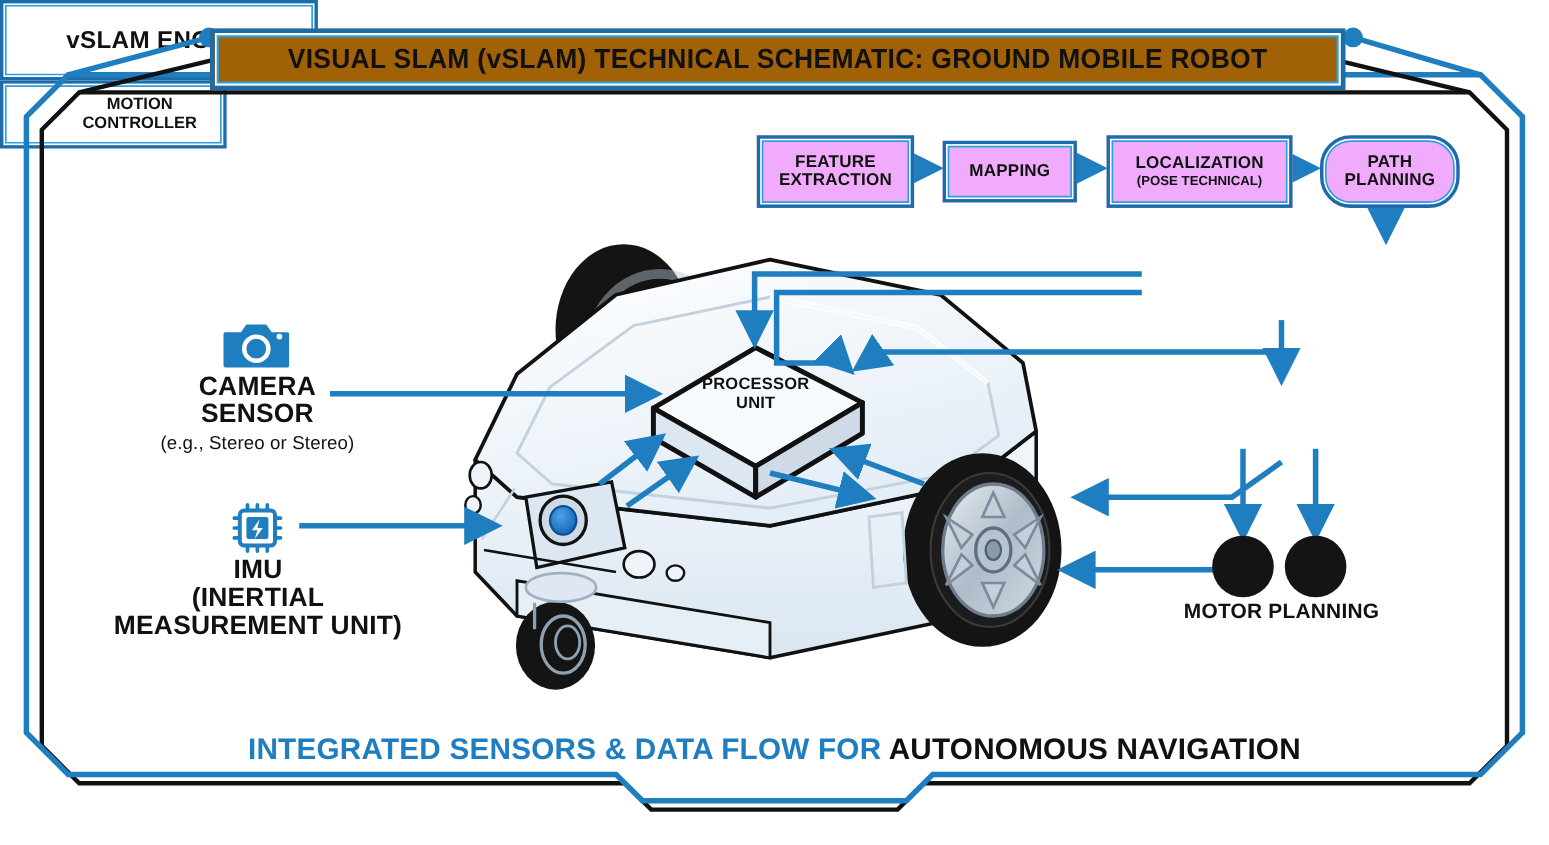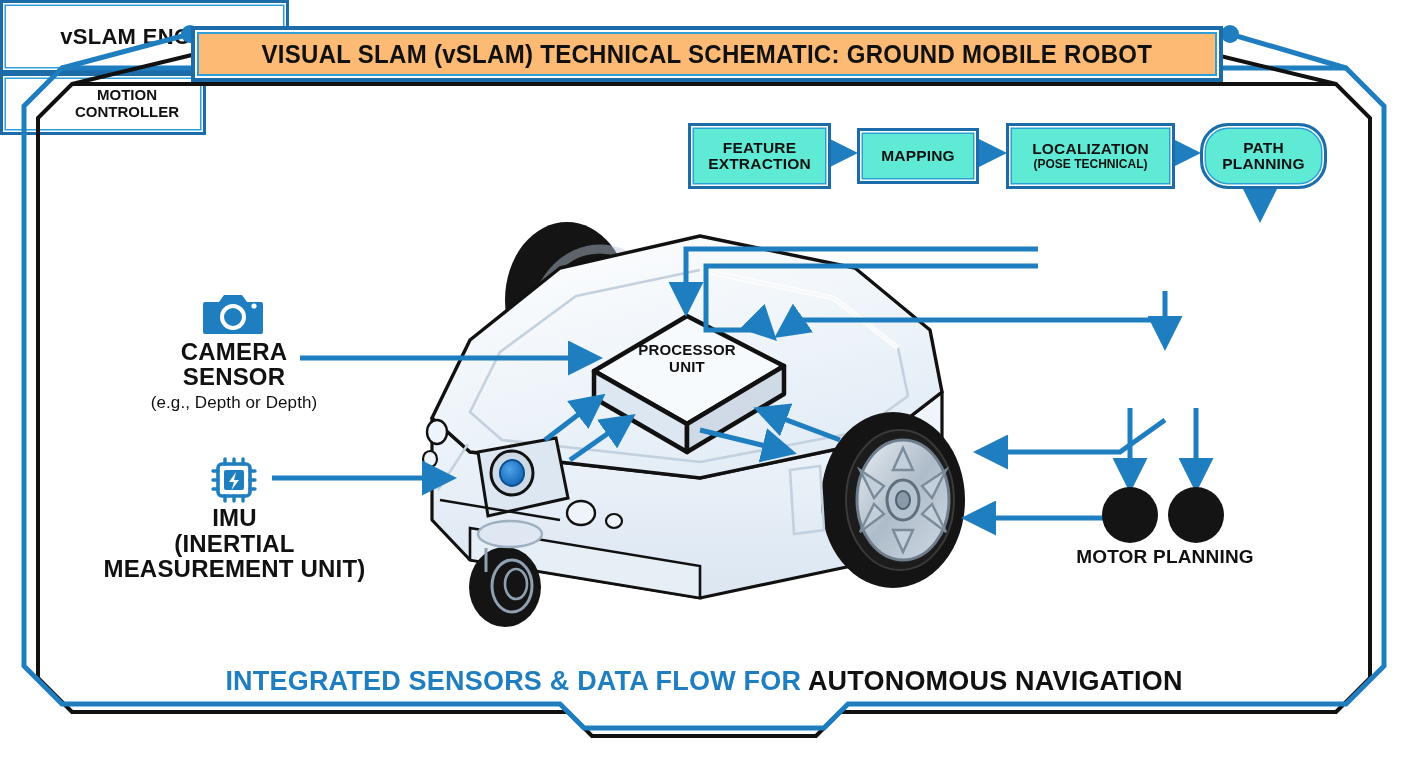--- a/index.html
+++ b/index.html
@@ -10,32 +10,32 @@
   #frameSvg,#wireSvg,#robotSvg{position:absolute;left:0;top:0;width:1408px;height:768px;}
   #wireSvg{z-index:5;}
   #robotSvg{z-index:3;}
   #frameSvg{z-index:1;}
 
   .lyr{position:absolute;z-index:8;}
 
   
   #titleBox{
     left:191px;top:26px;width:1024px;height:48px;
-    background:#fdba74;border:4px solid #1b6ca8;
+    background:#a16207;border:4px solid #1b6ca8;
     box-shadow:inset 0 0 0 2px #ffffff, inset 0 0 0 4px #2e9fd8;
     display:flex;align-items:center;justify-content:center;
   }
   #titleBox .t{
     font-size:25px;font-weight:bold;letter-spacing:.3px;color:#111;
     white-space:nowrap;transform:scaleX(.96);
   }
 
   
   .pbox{
-    position:absolute;background:#5eead4;border:3px solid #1b6ca8;
+    position:absolute;background:#f0abfc;border:3px solid #1b6ca8;
     box-shadow:inset 0 0 0 1.5px #fff, inset 0 0 0 3px #2e9fd8;
     display:flex;flex-direction:column;align-items:center;justify-content:center;
     text-align:center;color:#111;z-index:8;
   }
   .pbox .l1{font-size:15.5px;font-weight:bold;line-height:1.06;letter-spacing:.2px;}
   .pbox .l2{font-size:15.5px;font-weight:bold;line-height:1.06;letter-spacing:.2px;}
   .pbox .sub{font-size:12px;font-weight:bold;line-height:1.1;letter-spacing:0px;}
 
   #boxFeature{left:688px;top:123px;width:137px;height:60px;}
   #boxMapping{left:857px;top:128px;width:116px;height:50px;}
@@ -286,21 +286,21 @@
   </div>
 
   <svg class="lyr" id="camIcon" viewBox="0 0 60 46">
     <path d="M 2 12 h 14 l 5 -7 h 18 l 5 7 h 14 a 2 2 0 0 1 2 2 v 28 a 2 2 0 0 1 -2 2 h -56 a 2 2 0 0 1 -2 -2 v -28 a 2 2 0 0 1 2 -2 z" fill="#1f7ec0"></path>
     <circle cx="30" cy="27" r="11" fill="none" stroke="#ffffff" stroke-width="4"></circle>
     <circle cx="51" cy="16" r="2.6" fill="#ffffff"></circle>
   </svg>
   <div class="lyr" id="camLabel">
     <div class="hd">CAMERA</div>
     <div class="hd">SENSOR</div>
-    <div class="sb">(e.g., Depth or Depth)</div>
+    <div class="sb">(e.g., Stereo or Stereo)</div>
   </div>
 
   <svg class="lyr" id="imuIcon" viewBox="0 0 50 50">
     <g stroke="#1f7ec0" stroke-width="3.4" stroke-linecap="round">
       <path d="M 16 4 v 5 M 25 4 v 5 M 34 4 v 5"></path>
       <path d="M 16 41 v 5 M 25 41 v 5 M 34 41 v 5"></path>
       <path d="M 4 16 h 5 M 4 25 h 5 M 4 34 h 5"></path>
       <path d="M 41 16 h 5 M 41 25 h 5 M 41 34 h 5"></path>
     </g>
     <rect x="9" y="9" width="32" height="32" rx="4" fill="none" stroke="#1f7ec0" stroke-width="3.6"></rect>

